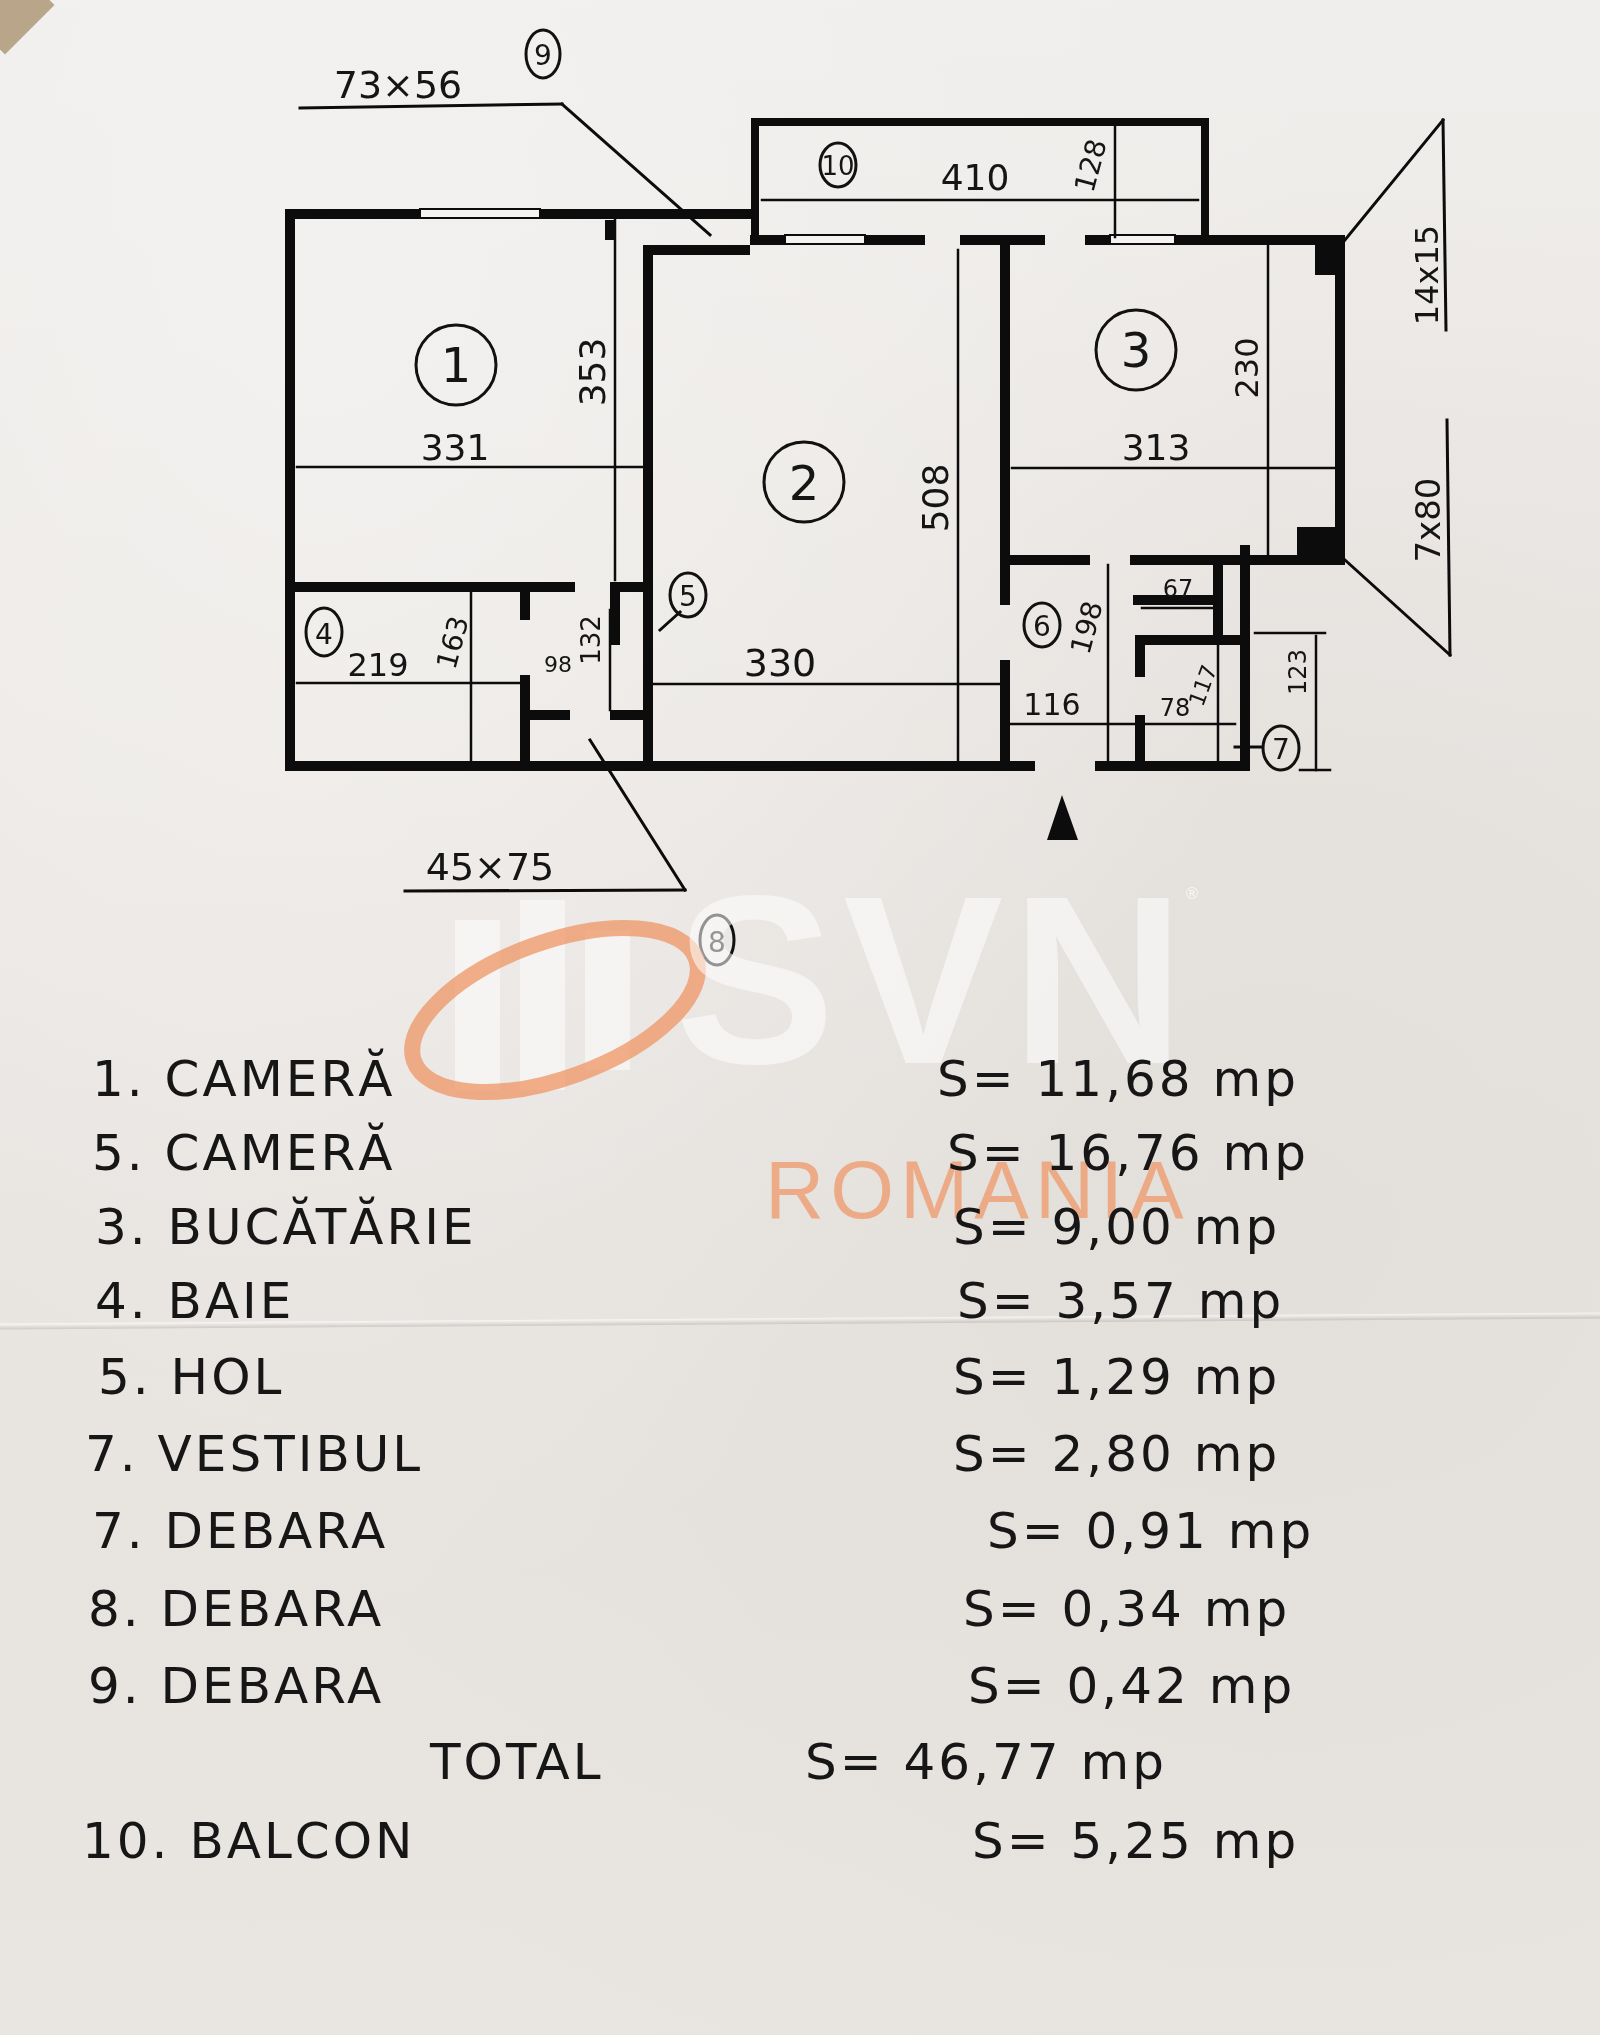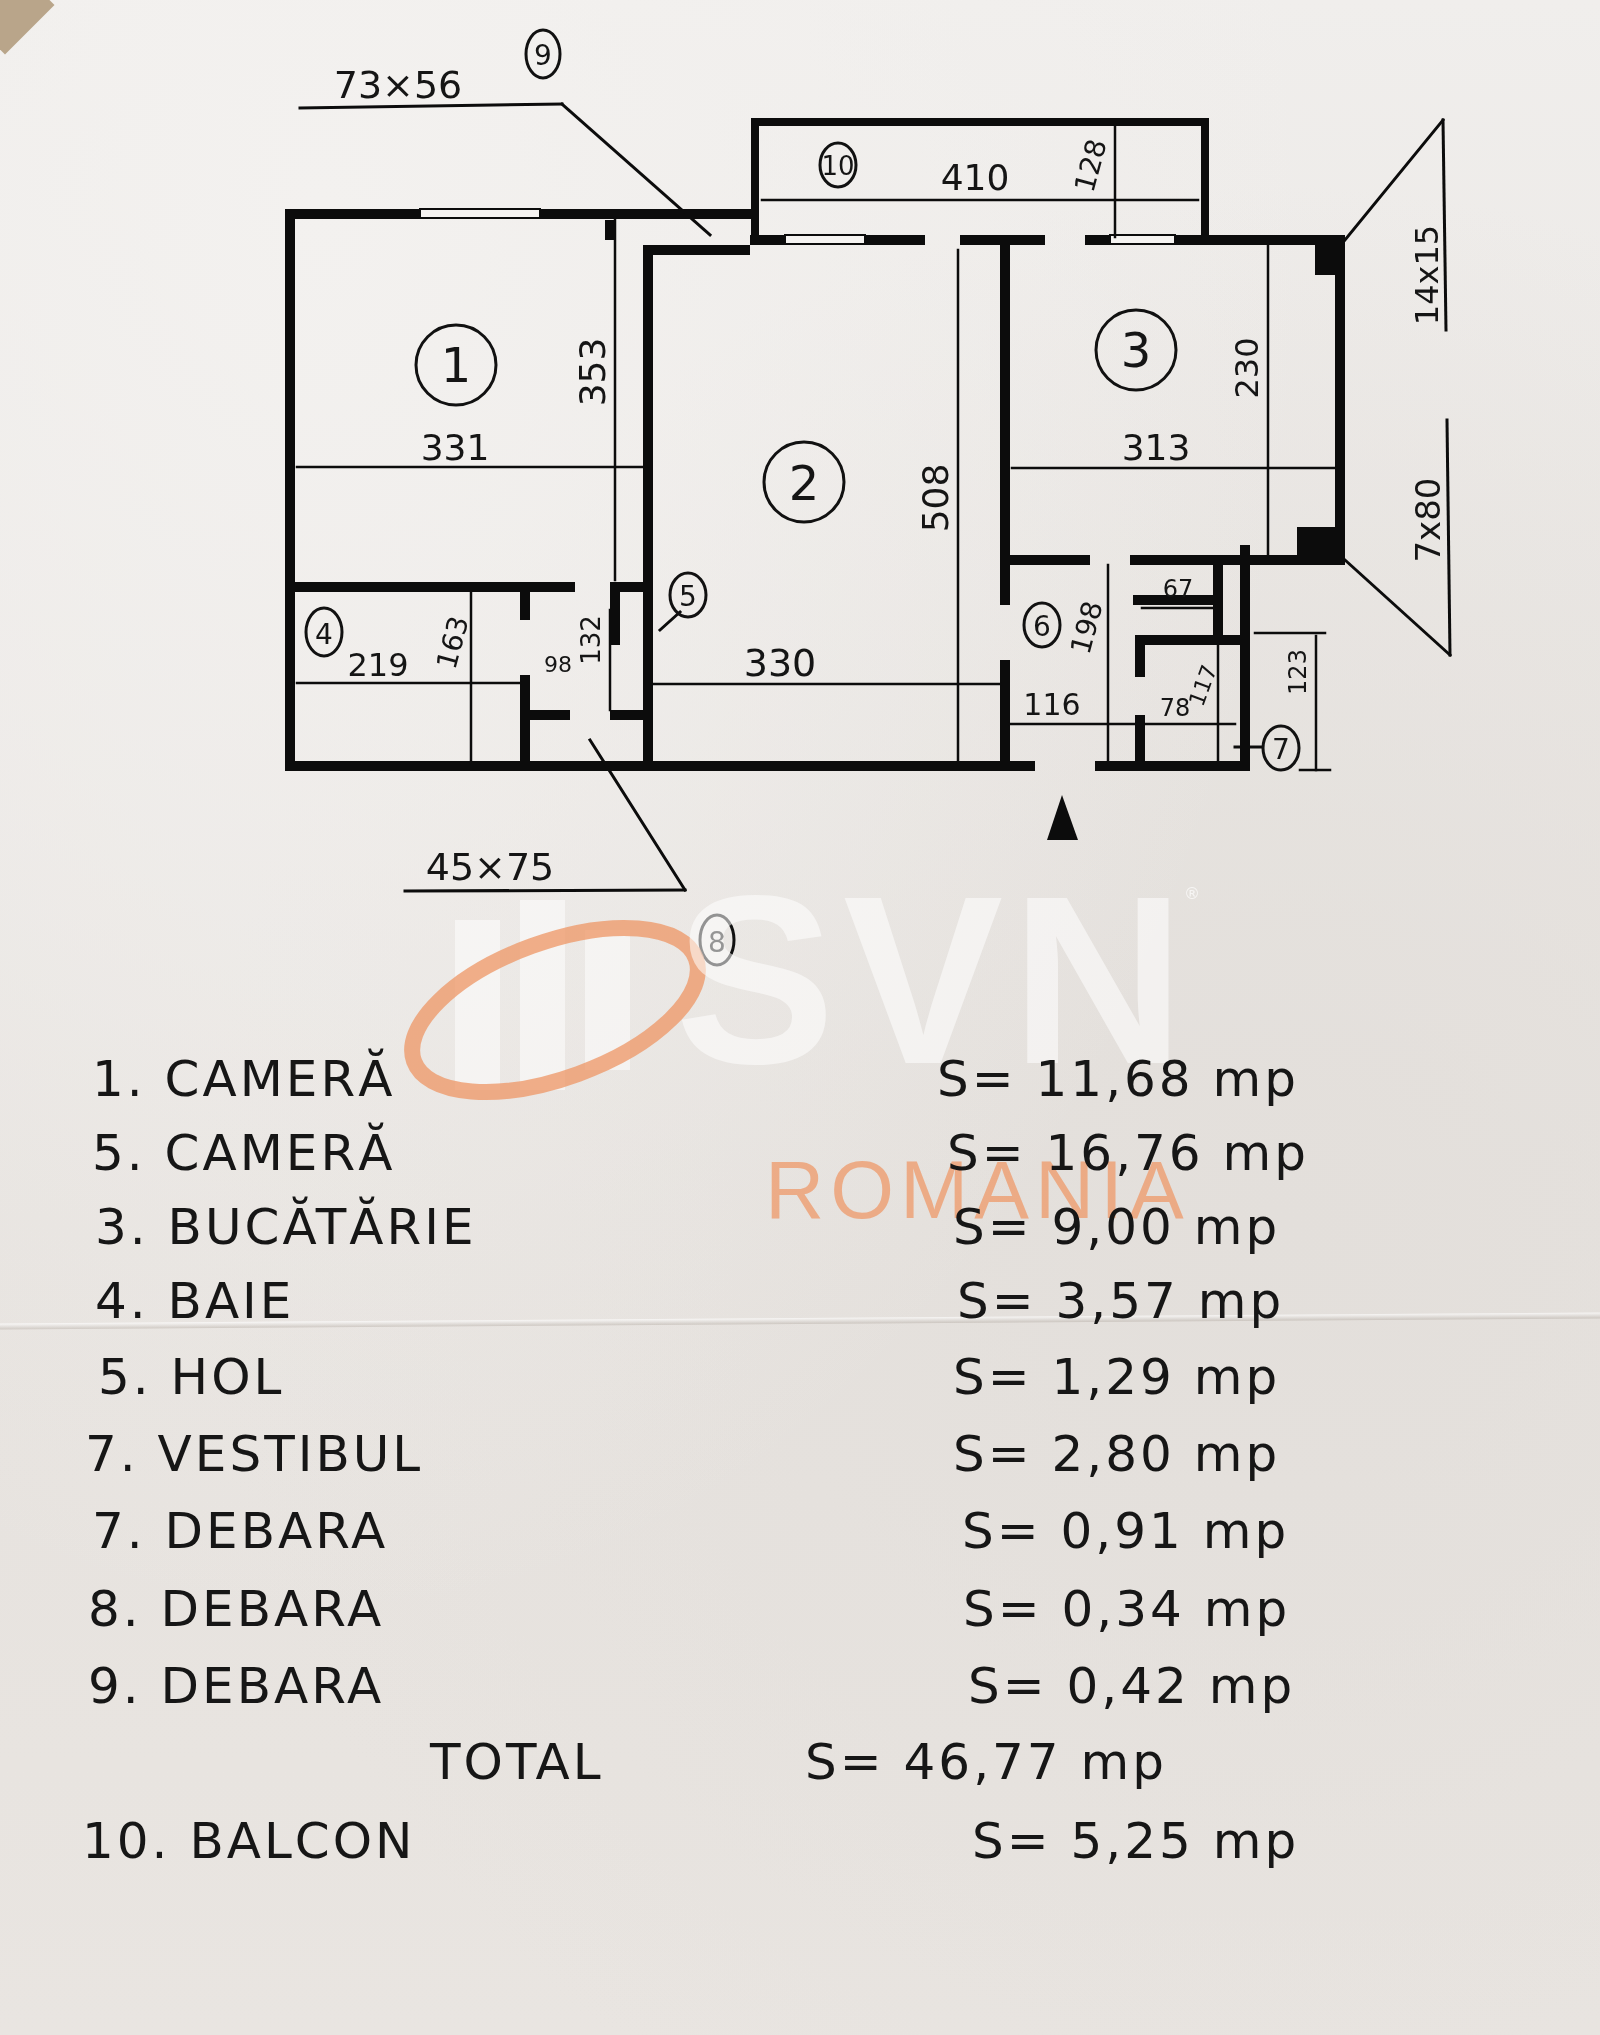--- a/index.html
+++ b/index.html
@@ -240,21 +240,21 @@
   <div class="legend-row" style="left:98px;top:1348px;">
     <span class="legend-label">5. HOL</span>
     <span class="legend-value" style="left:855px;">S= 1,29 mp</span>
   </div>
   <div class="legend-row" style="left:85px;top:1425px;">
     <span class="legend-label">7. VESTIBUL</span>
     <span class="legend-value" style="left:868px;">S= 2,80 mp</span>
   </div>
   <div class="legend-row" style="left:92px;top:1502px;">
     <span class="legend-label">7. DEBARA</span>
-    <span class="legend-value" style="left:870px;text-align:center;">S= 0,91 mp</span>
+    <span class="legend-value" style="left:895px;text-align:center;">S= 0,91 mp</span>
   </div>
   <div class="legend-row" style="left:88px;top:1580px;">
     <span class="legend-label">8. DEBARA</span>
     <span class="legend-value" style="left:875px;">S= 0,34 mp</span>
   </div>
   <div class="legend-row" style="left:88px;top:1657px;">
     <span class="legend-label">9. DEBARA</span>
     <span class="legend-value" style="left:880px;">S= 0,42 mp</span>
   </div>
   <div class="legend-row" style="left:430px;top:1733px;">

